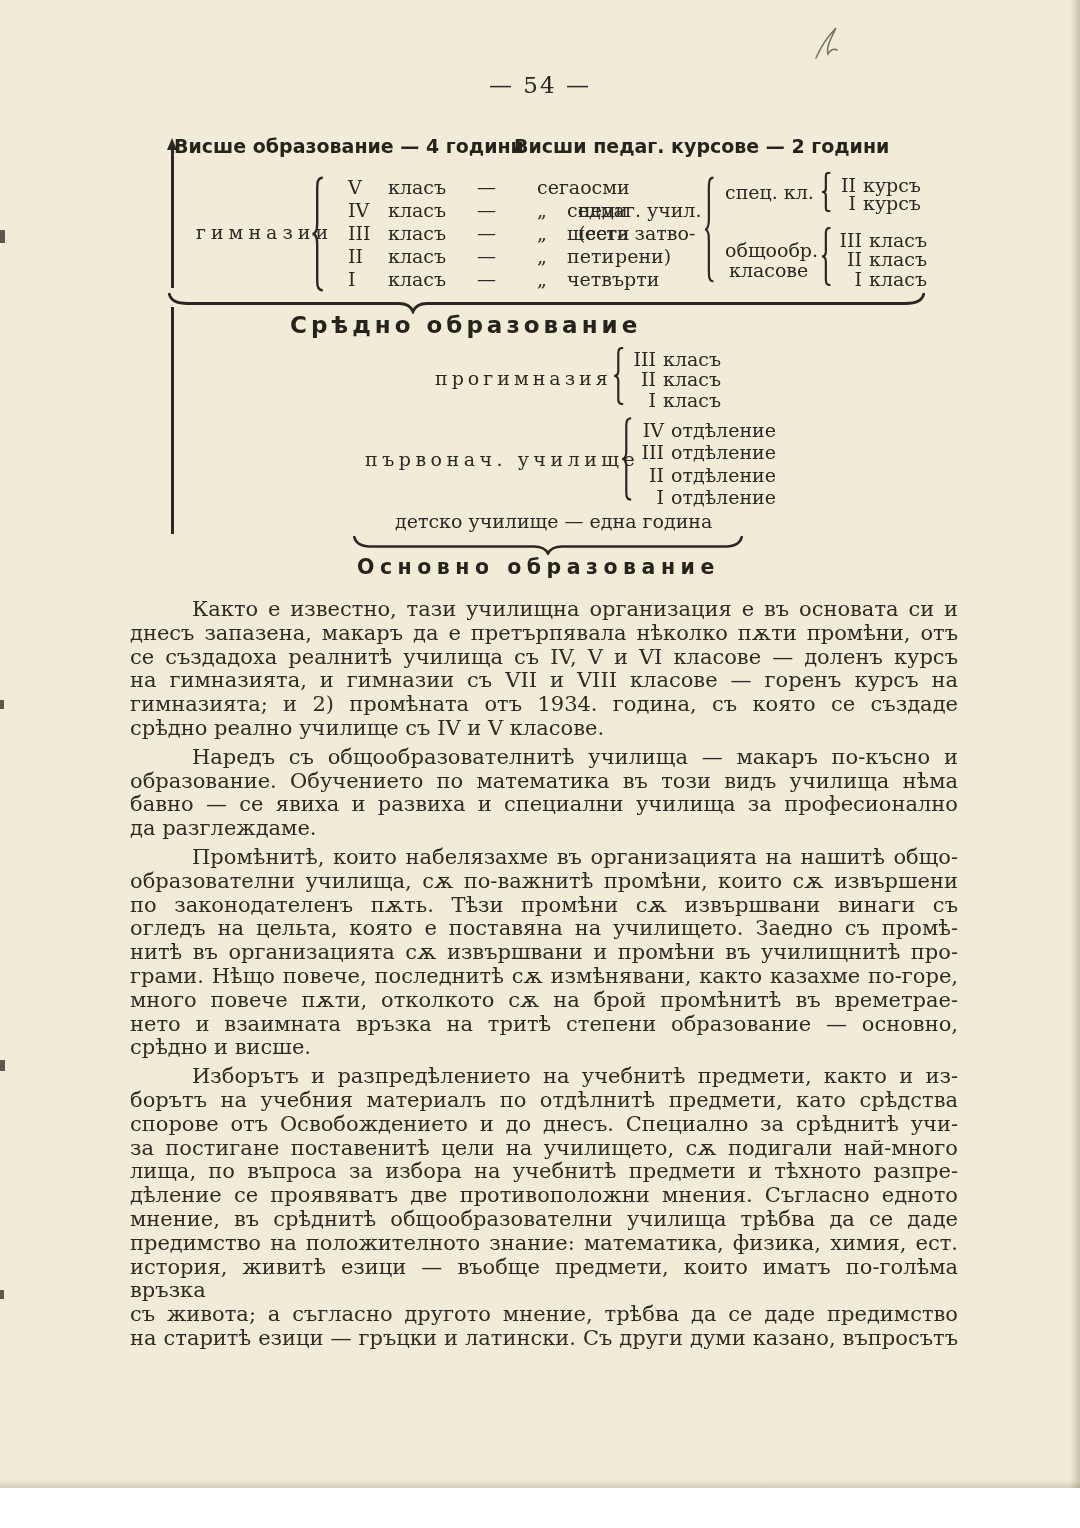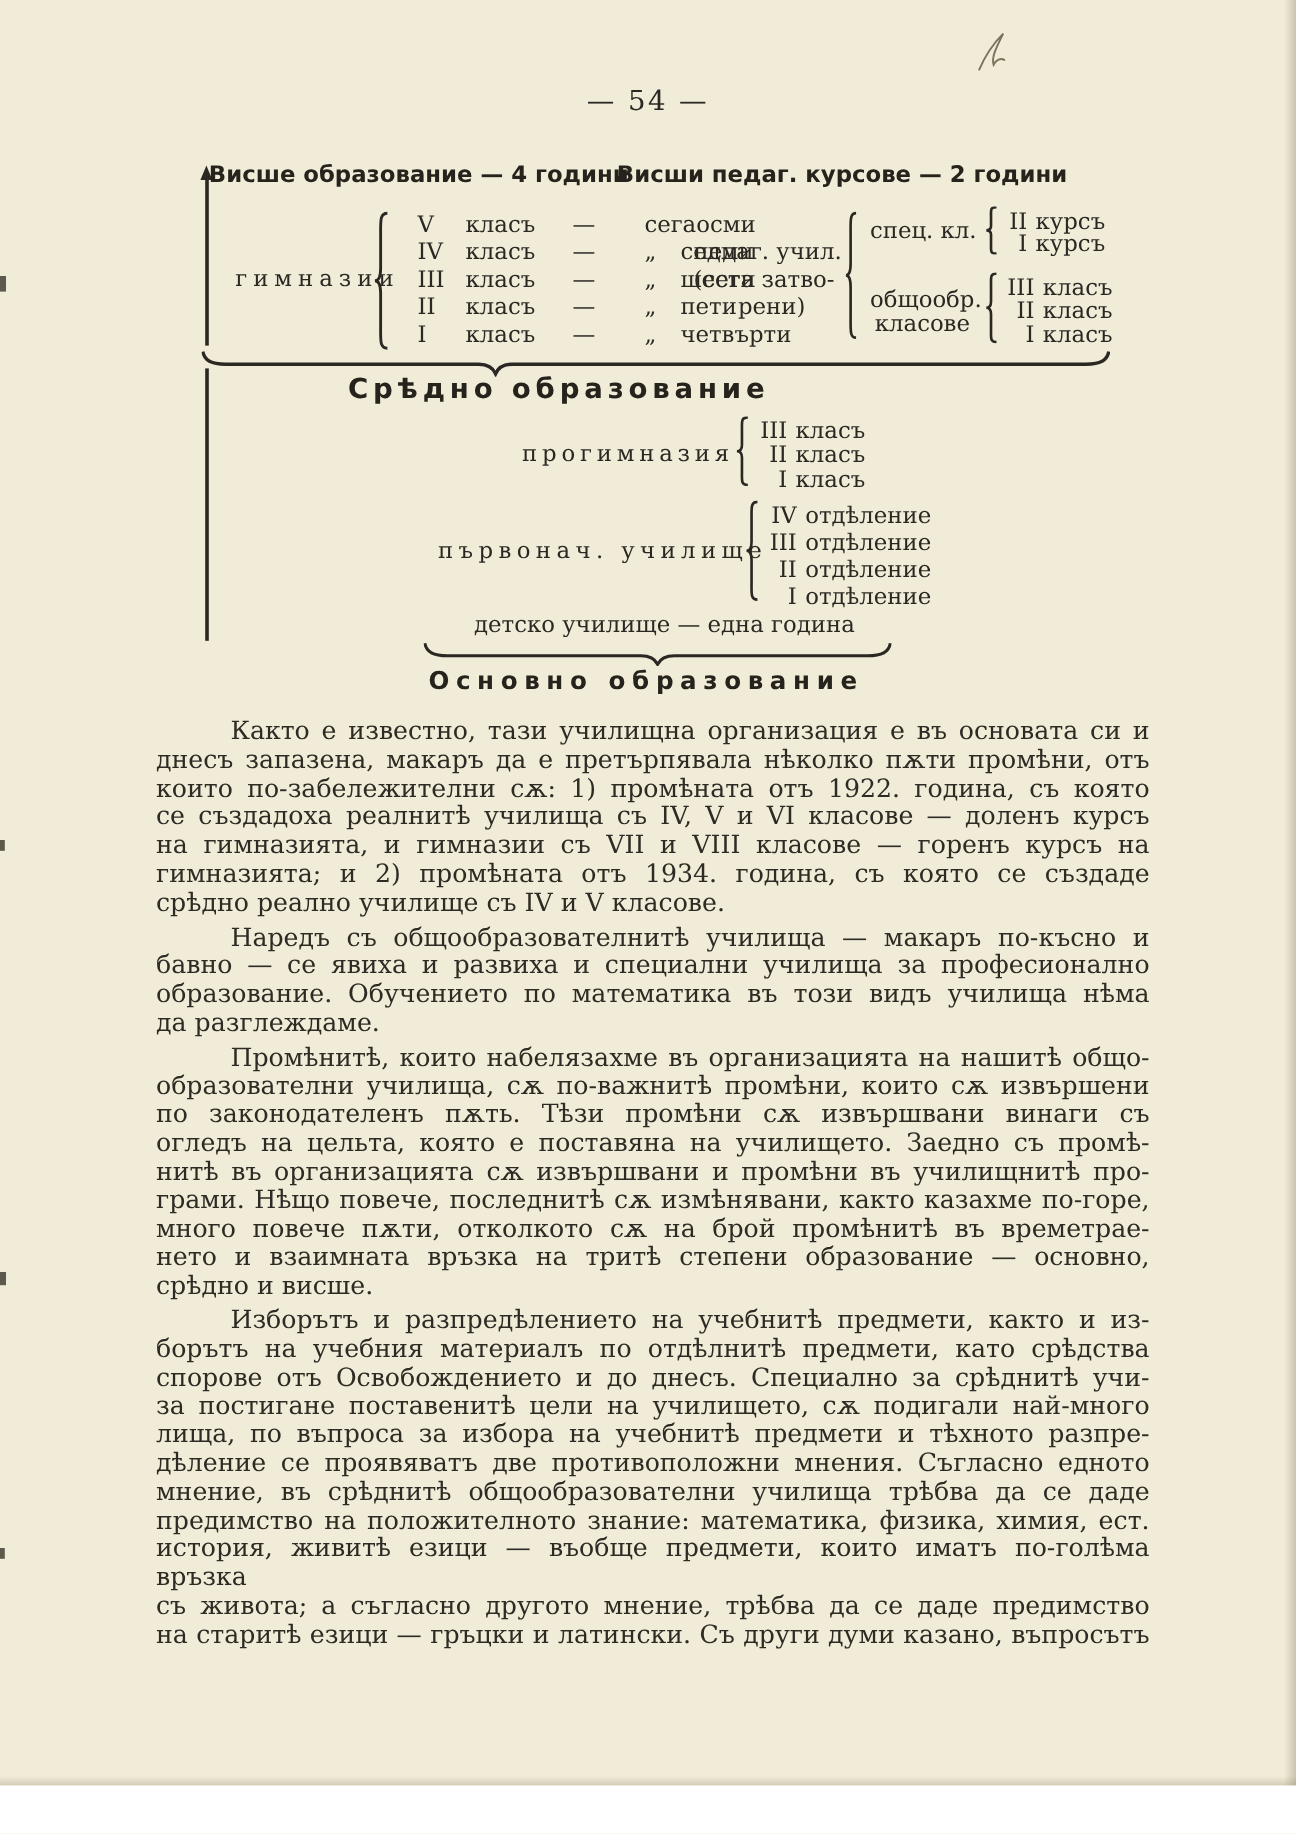--- a/index.html
+++ b/index.html
@@ -194,30 +194,29 @@
       <path d="M1 1 C2.5 8.5 8 11.5 20 11.5 L181 11.5 C188 11.5 192.5 13.5 195 18.5 C197.5 13.5 202 11.5 209 11.5 L370 11.5 C382 11.5 387.5 8.5 389 1" stroke="#2b2722" stroke-width="2.6" fill="none"></path>
     </svg>
     <div class="grouplabel" style="left:357px;top:555px;font-size:20.5px;letter-spacing:5.5px;">Основно образование</div>
 
   </div>
 
   <div class="bodytext">
     <div class="para">
       <div class="bline first">Както е известно, тази училищна организация е въ основата си и</div>
       <div class="bline">днесъ запазена, макаръ да е претърпявала нѣколко пѫти промѣни, отъ</div>
-      <div class="bline">които по-забележителни сѫ: 1) промѣната отъ 1922. година, съ която</div>
       <div class="bline">се създадоха реалнитѣ училища съ IV, V и VI класове — доленъ курсъ</div>
       <div class="bline">на гимназията, и гимназии съ VII и VIII класове — горенъ курсъ на</div>
       <div class="bline">гимназията; и 2) промѣната отъ 1934. година, съ която се създаде</div>
       <div class="bline end">срѣдно реално училище съ IV и V класове.</div>
     </div>
     <div class="para">
       <div class="bline first">Наредъ съ общообразователнитѣ училища — макаръ по-късно и</div>
+      <div class="bline">образование. Обучението по математика въ този видъ училища нѣма</div>
       <div class="bline">бавно — се явиха и развиха и специални училища за професионално</div>
-      <div class="bline">образование. Обучението по математика въ този видъ училища нѣма</div>
       <div class="bline end">да разглеждаме.</div>
     </div>
     <div class="para">
       <div class="bline first">Промѣнитѣ, които набелязахме въ организацията на нашитѣ общо-</div>
       <div class="bline">образователни училища, сѫ по-важнитѣ промѣни, които сѫ извършени</div>
       <div class="bline">по законодателенъ пѫть. Тѣзи промѣни сѫ извършвани винаги съ</div>
       <div class="bline">огледъ на цельта, която е поставяна на училището. Заедно съ промѣ-</div>
       <div class="bline">нитѣ въ организацията сѫ извършвани и промѣни въ училищнитѣ про-</div>
       <div class="bline">грами. Нѣщо повече, последнитѣ сѫ измѣнявани, както казахме по-горе,</div>
       <div class="bline">много повече пѫти, отколкото сѫ на брой промѣнитѣ въ времетрае-</div>

